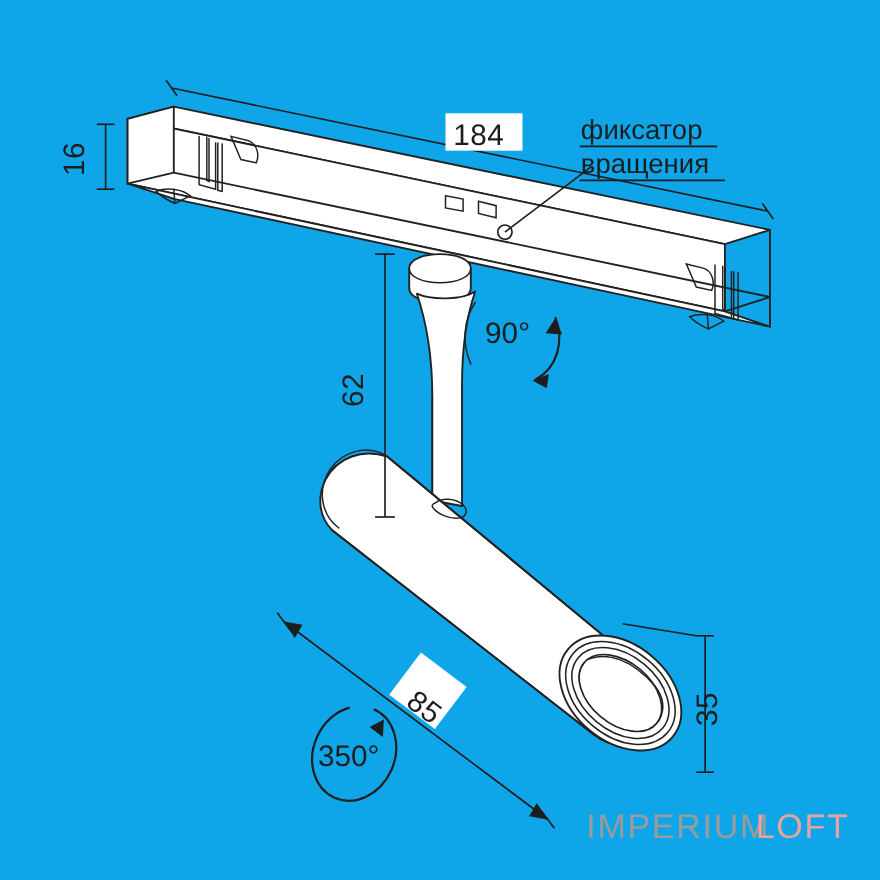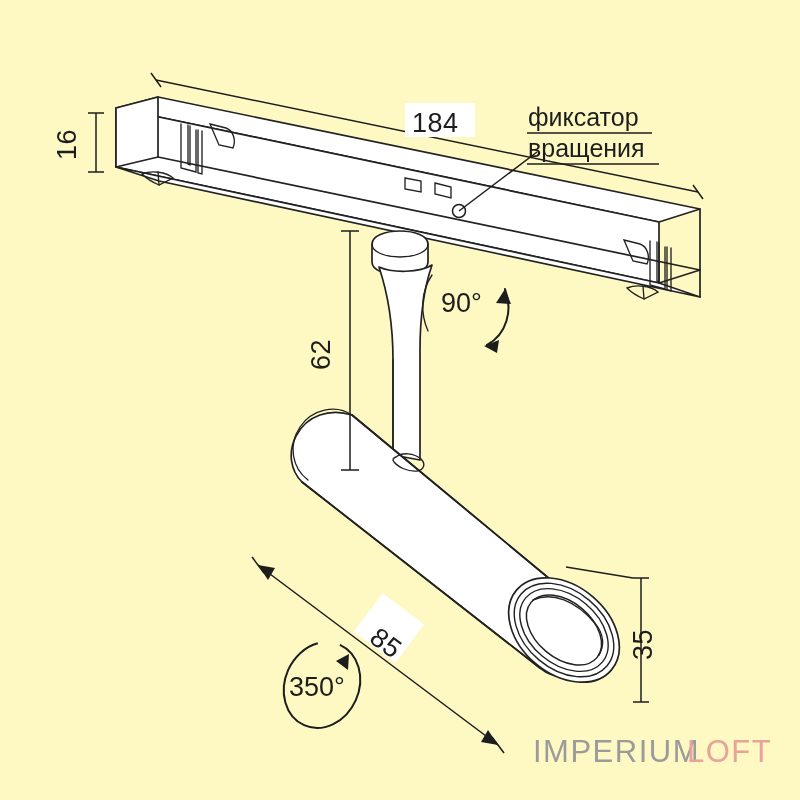--- a/index.html
+++ b/index.html
@@ -8,21 +8,21 @@
     padding: 0;
     background: #ffffff;
   }
   body {
     font-family: "Liberation Sans", sans-serif;
   }
   #sheet {
     position: relative;
     width: 800px;
     height: 800px;
-    background: #fef9c3;
+    background: #0ea5e9;
     overflow: hidden;
   }
   #drawing {
     position: absolute;
     left: 0;
     top: 0;
     width: 800px;
     height: 800px;
   }
   .dim-text {

